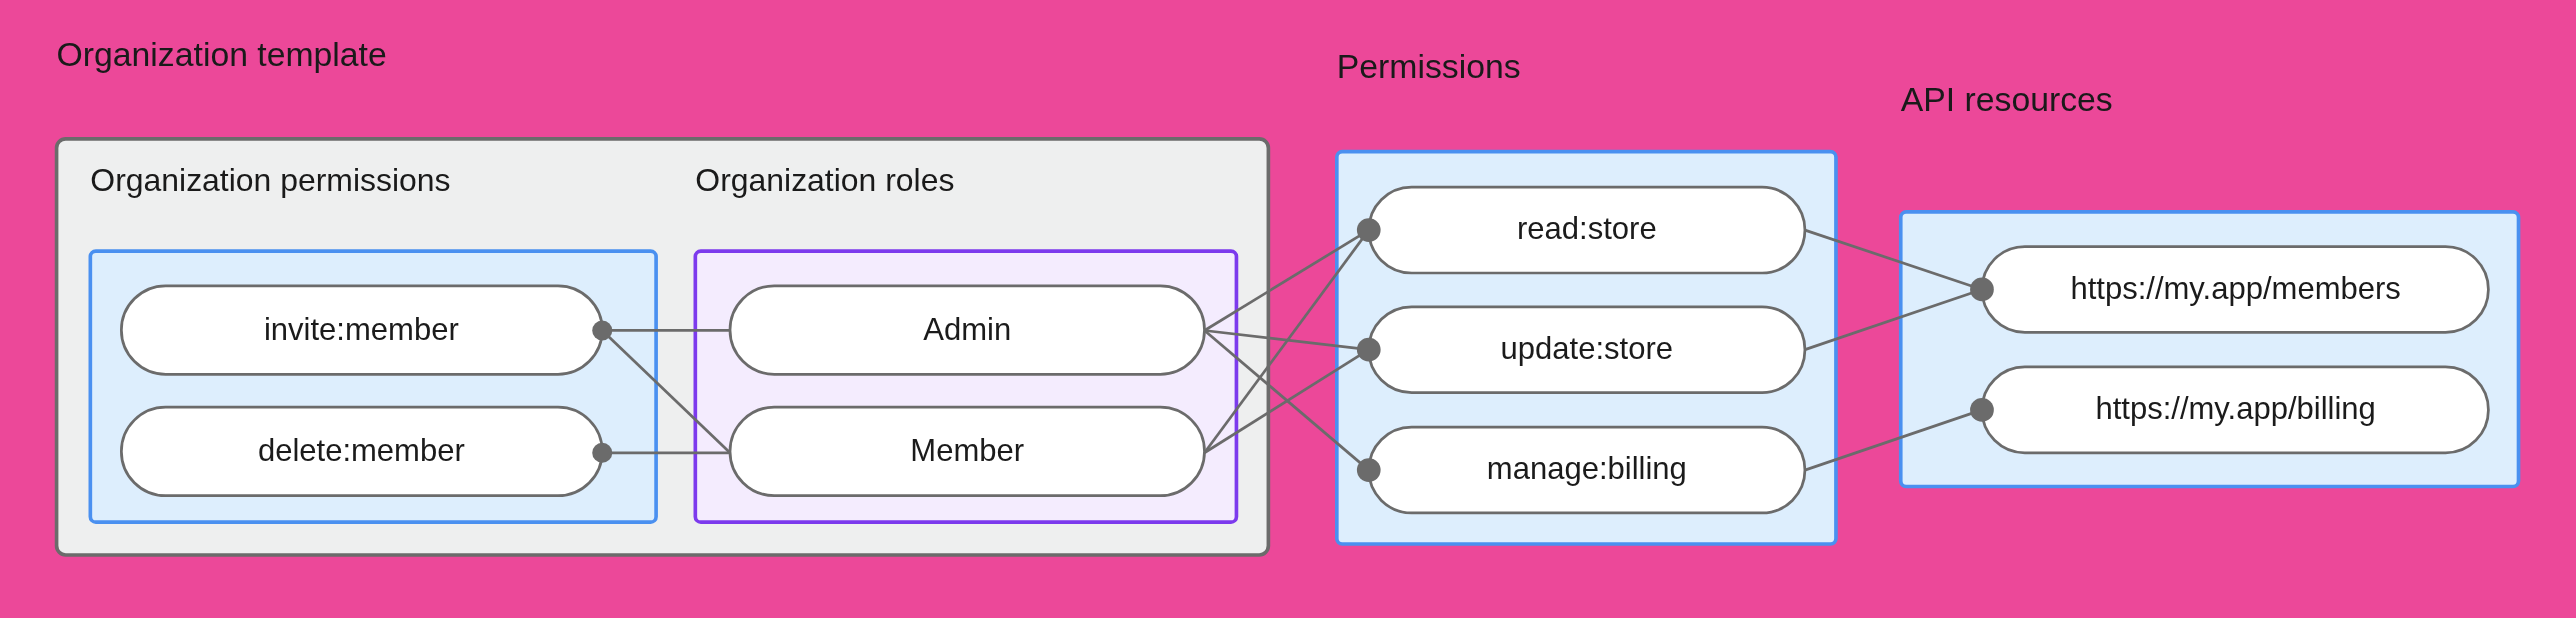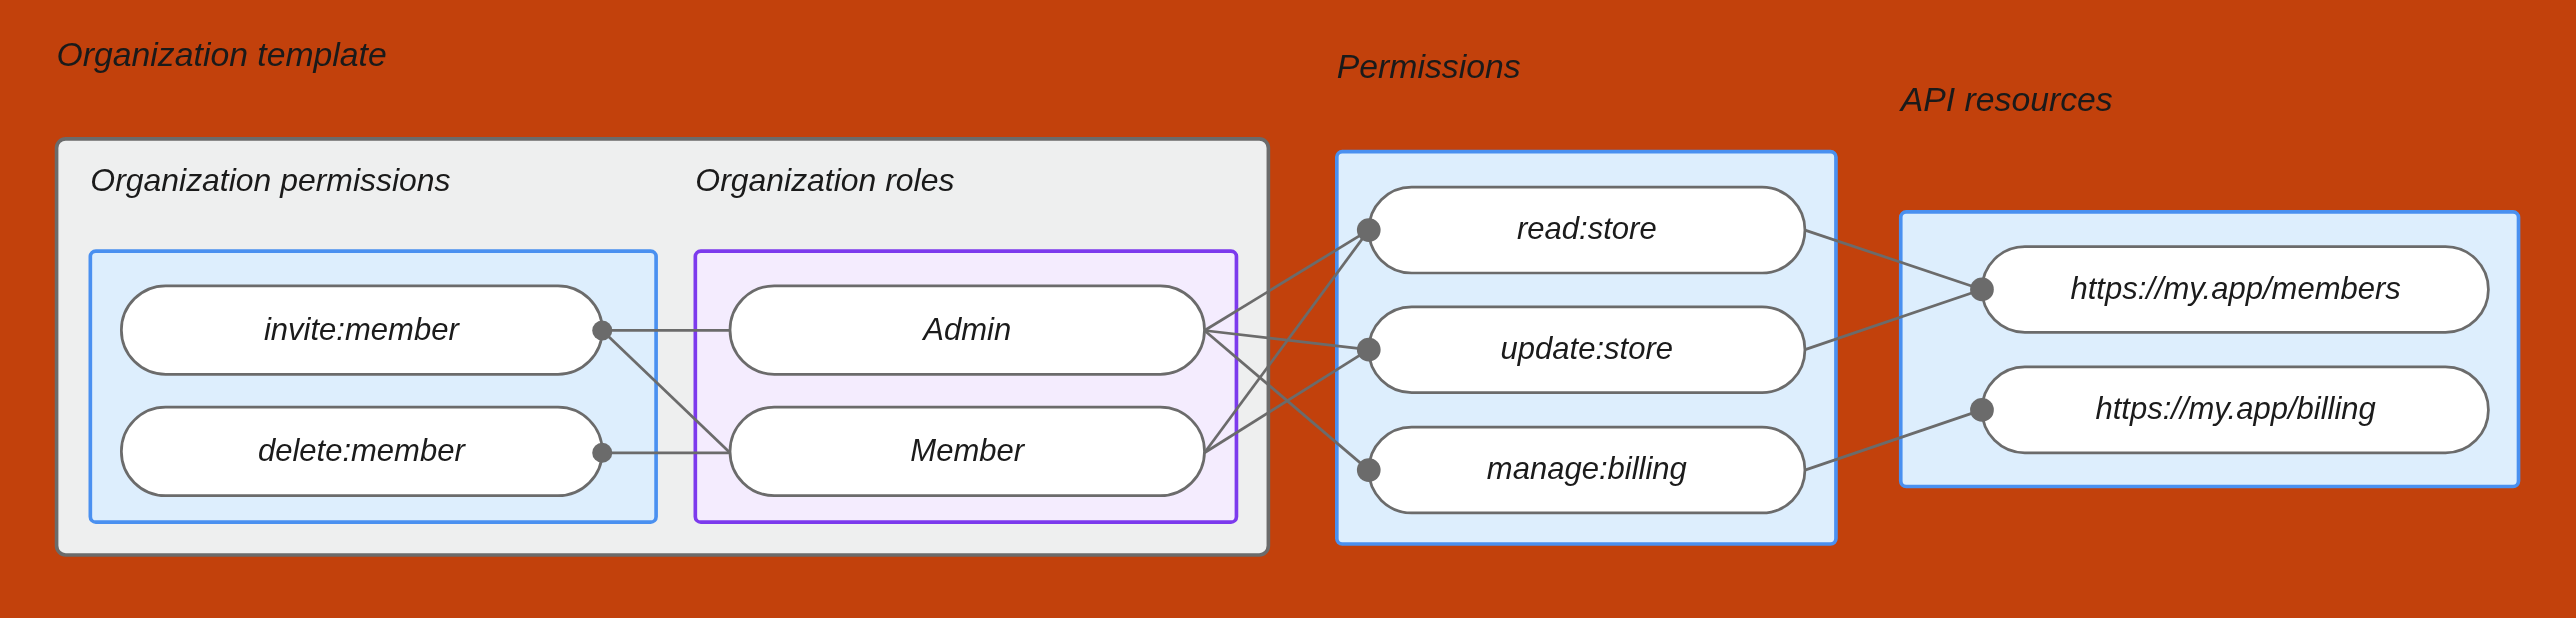--- a/index.html
+++ b/index.html
@@ -4,24 +4,23 @@
 <style>
   html, body {
     margin: 0;
     padding: 0;
     background: #f7f8f8;
   }
   #stage {
     position: relative;
     width: 2576px;
     height: 619px;
-    background: #c2410c;
+    background: #ec4899;
     font-family: "Liberation Sans", sans-serif;
     overflow: hidden;
-    font-style: italic;
   }
   svg.diagram {
     position: absolute;
     inset: 0;
     width: 2576px;
     height: 619px;
     display: block;
   }
   .grp-title {
     font-family: "Liberation Sans", sans-serif;

